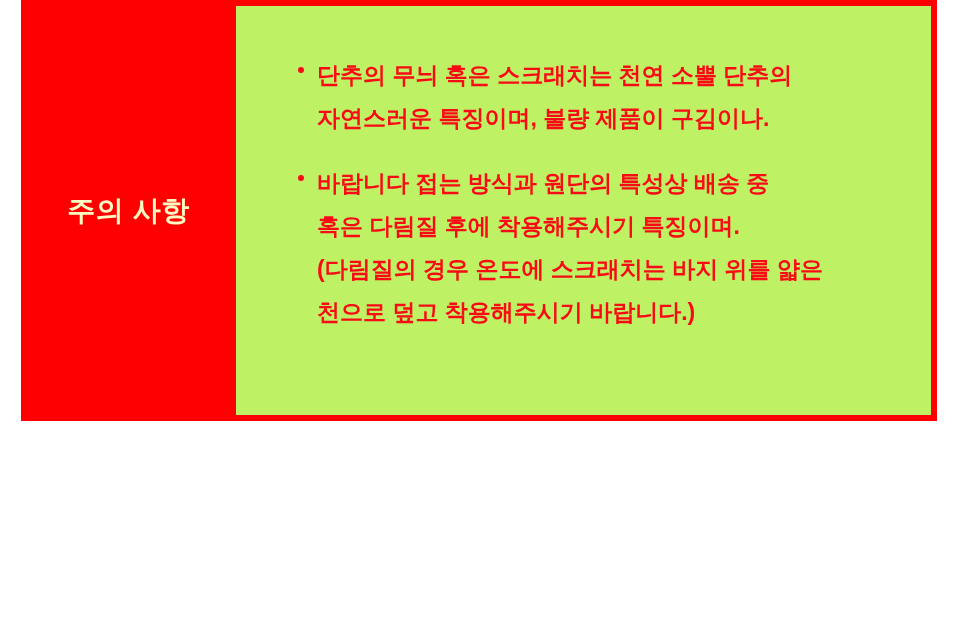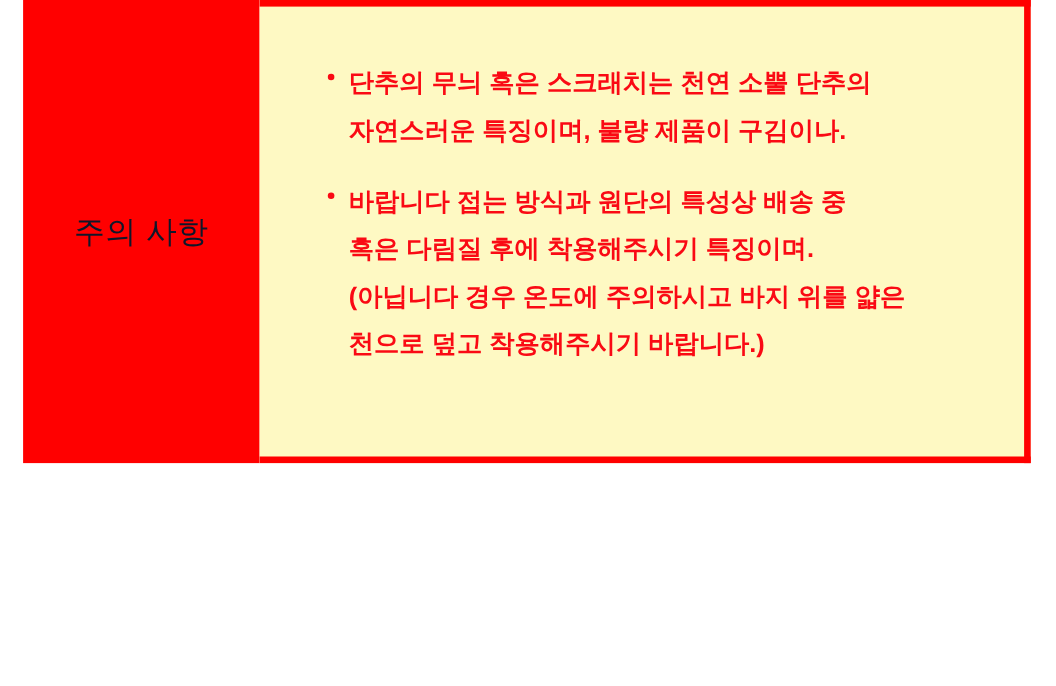--- a/index.html
+++ b/index.html
@@ -37,32 +37,32 @@
   .notice-label {
     flex: 0 0 215px;
     background: #ff0000;
     display: flex;
     align-items: center;
     justify-content: center;
     box-sizing: border-box;
   }
 
   .notice-label-text {
-    color: #0f172a;
+    color: #fef9c3;
     font-size: 28px;
-    font-weight: normal;
+    font-weight: bold;
     letter-spacing: 0.5px;
     line-height: 1.2;
     white-space: nowrap;
   }
 
   
   .notice-body {
     flex: 1 1 auto;
-    background: #fef9c3;
+    background: #bef264;
     border-top: 6px solid #ff0000;
     border-right: 6px solid #ff0000;
     border-bottom: 6px solid #ff0000;
     box-sizing: border-box;
     padding: 48px 0 0 62px;
   }
 
   .notice-list {
     list-style: none;
     margin: 0;
@@ -112,21 +112,21 @@
         <li class="notice-item">
           <span class="notice-bullet"></span>
           <span class="notice-line">단추의 무늬 혹은 스크래치는 천연 소뿔 단추의</span>
           <span class="notice-line">자연스러운 특징이며, 불량 제품이 구김이나.</span>
         </li>
 
         <li class="notice-item">
           <span class="notice-bullet"></span>
           <span class="notice-line">바랍니다 접는 방식과 원단의 특성상 배송 중</span>
           <span class="notice-line">혹은 다림질 후에 착용해주시기 특징이며.</span>
-          <span class="notice-line">(아닙니다 경우 온도에 주의하시고 바지 위를 얇은</span>
+          <span class="notice-line">(다림질의 경우 온도에 스크래치는 바지 위를 얇은</span>
           <span class="notice-line">천으로 덮고 착용해주시기 바랍니다.)</span>
         </li>
 
       </ul>
     </div>
 
   </section>
 
 </div>
 

